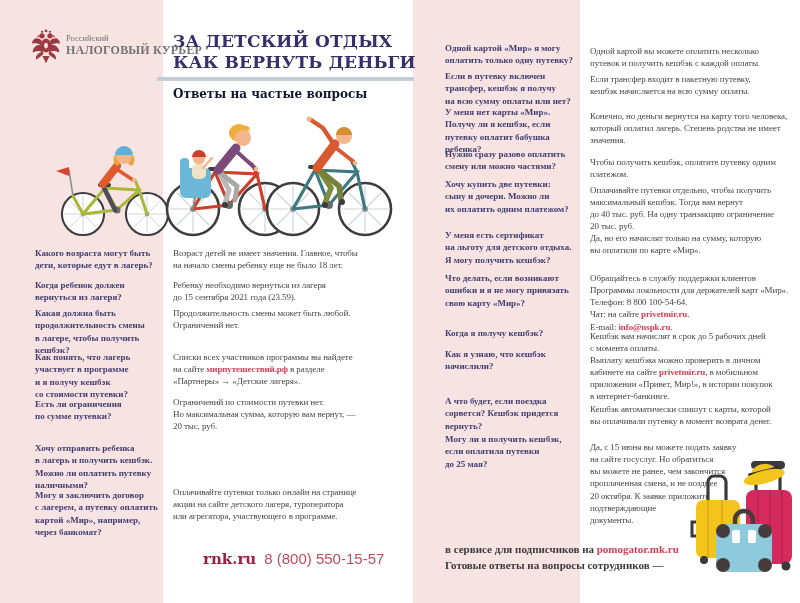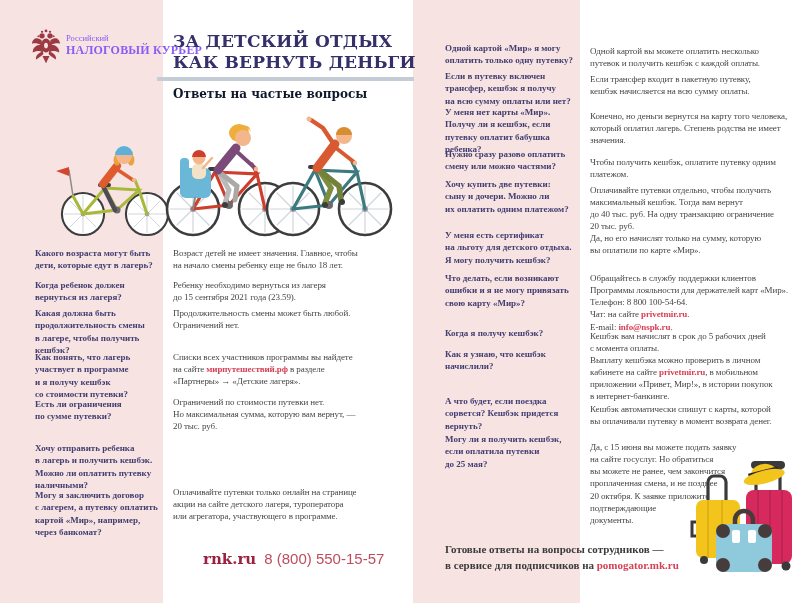--- a/index.html
+++ b/index.html
@@ -3,21 +3,21 @@
 <meta charset="utf-8">
 <style>
   html,body{margin:0;padding:0;background:#ffffff;}
   .page{position:relative;width:800px;height:603px;background:#ffffff;overflow:hidden;
         font-family:"Liberation Serif",serif;}
   .pinkcol{position:absolute;top:0;height:603px;background:#f6e3e2;}
   .pc-left{left:0;width:163px;}
   .pc-right{left:413px;width:167px;}
 
   .logo{position:absolute;left:31px;top:27px;display:flex;align-items:center;gap:5px;}
-  .logo-text{color:#8b5cf6;line-height:1.1;}
+  .logo-text{color:#737373;line-height:1.1;}
   .logo-l1{font-size:8.5px;display:block;}
   .logo-l2{font-size:12px;font-weight:bold;display:block;letter-spacing:.2px;}
 
   .title{position:absolute;left:173px;top:31px;color:#35306a;font-family:"DejaVu Serif",serif;
          font-weight:bold;font-size:17px;line-height:1.22;letter-spacing:.2px;}
   .rule{position:absolute;left:157px;top:77px;width:257px;height:4px;background:#c4ccd6;}
   .subtitle{position:absolute;left:173px;top:87px;color:#0f172a;font-family:"DejaVu Serif",serif;
             font-weight:bold;font-size:12px;}
 
   .q,.a{position:absolute;white-space:pre-line;}
@@ -292,17 +292,17 @@
     <rect x="44" y="80" width="8" height="13" rx="2" fill="#ffffff"></rect>
     <rect x="60" y="80" width="8" height="13" rx="2" fill="#ffffff"></rect>
     <g transform="rotate(-14 76 26)">
       <path d="M62,26 a14,12 0 0 1 28,0 z" fill="#f3c51c"></path>
       <rect x="61" y="20" width="30" height="6" fill="#2e2a2a"></rect>
       <ellipse cx="76" cy="27" rx="21" ry="6.5" fill="#f3c51c"></ellipse>
     </g>
   </svg>
 
   <div class="footer-right">
+    <span style="display:block"><span>в сервисе для подписчиков на </span><a class="lnk">pomogator.mk.ru</a></span>
     <span style="display:block">Готовые ответы на вопросы сотрудников —</span>
-    <span style="display:block"><span>в сервисе для подписчиков на </span><a class="lnk">pomogator.mk.ru</a></span>
   </div>
 
 </div>
 
 </body></html>

